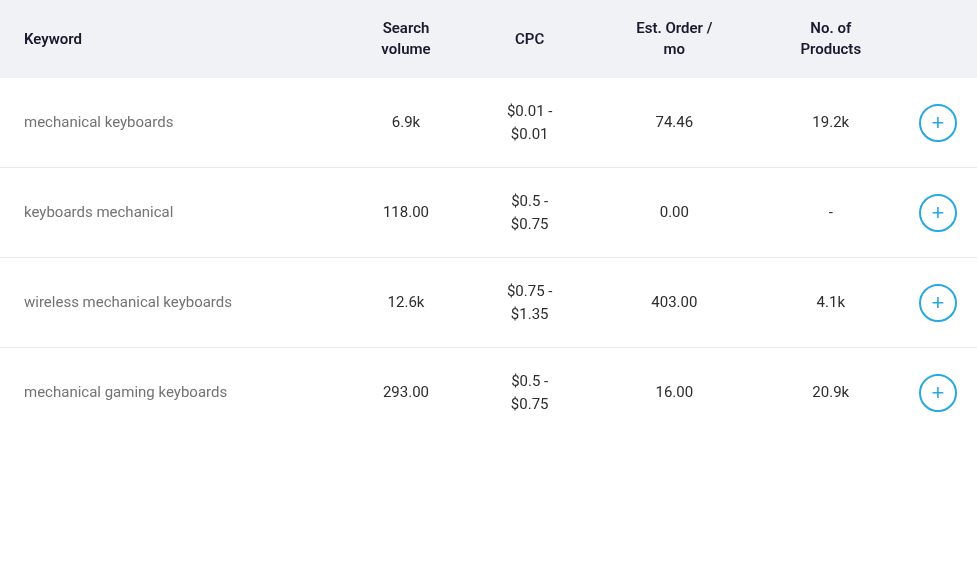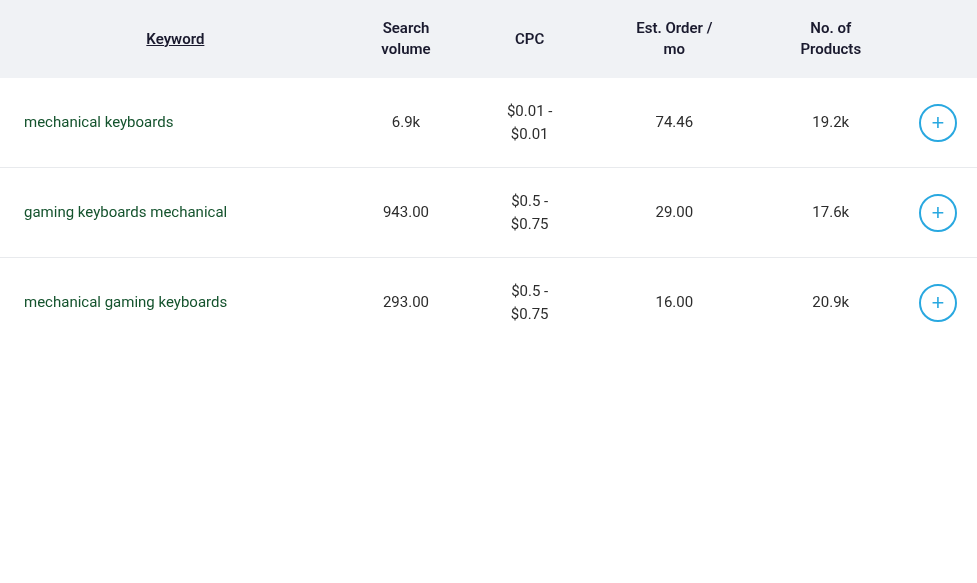--- a/index.html
+++ b/index.html
@@ -32,23 +32,22 @@
     thead th {
       padding: 18px 16px;
       text-align: center;
       font-size: 15px;
       font-weight: 600;
       color: #1a1a2e;
       line-height: 1.4;
     }
 
     thead th:first-child {
-      text-align: center;
+      text-align: left;
       padding-left: 24px;
-      text-decoration: underline;
     }
 
     tbody tr {
       border-bottom: 1px solid #e8eaed;
       background: #ffffff;
     }
 
     tbody tr:last-child {
       border-bottom: none;
     }
@@ -59,21 +58,21 @@
       font-size: 15px;
       color: #2d2d2d;
       vertical-align: middle;
       line-height: 1.5;
     }
 
     tbody td:first-child {
       text-align: left;
       padding-left: 24px;
       font-size: 15px;
-      color: #14532d;
+      color: #737373;
       max-width: 220px;
       word-wrap: break-word;
     }
 
     .add-btn {
       width: 38px;
       height: 38px;
       border-radius: 50%;
       border: 2px solid #29a8e0;
       background: #ffffff;
@@ -113,25 +112,35 @@
           <td>mechanical keyboards</td>
           <td>6.9k</td>
           <td>$0.01 -<br>$0.01</td>
           <td>74.46</td>
           <td>19.2k</td>
           <td class="btn-cell">
             <button class="add-btn">+</button>
           </td>
         </tr>
         <tr>
-          <td>gaming keyboards mechanical</td>
-          <td>943.00</td>
+          <td>keyboards mechanical</td>
+          <td>118.00</td>
           <td>$0.5 -<br>$0.75</td>
-          <td>29.00</td>
-          <td>17.6k</td>
+          <td>0.00</td>
+          <td>-</td>
+          <td class="btn-cell">
+            <button class="add-btn">+</button>
+          </td>
+        </tr>
+        <tr>
+          <td>wireless mechanical keyboards</td>
+          <td>12.6k</td>
+          <td>$0.75 -<br>$1.35</td>
+          <td>403.00</td>
+          <td>4.1k</td>
           <td class="btn-cell">
             <button class="add-btn">+</button>
           </td>
         </tr>
         <tr>
           <td>mechanical gaming keyboards</td>
           <td>293.00</td>
           <td>$0.5 -<br>$0.75</td>
           <td>16.00</td>
           <td>20.9k</td>

